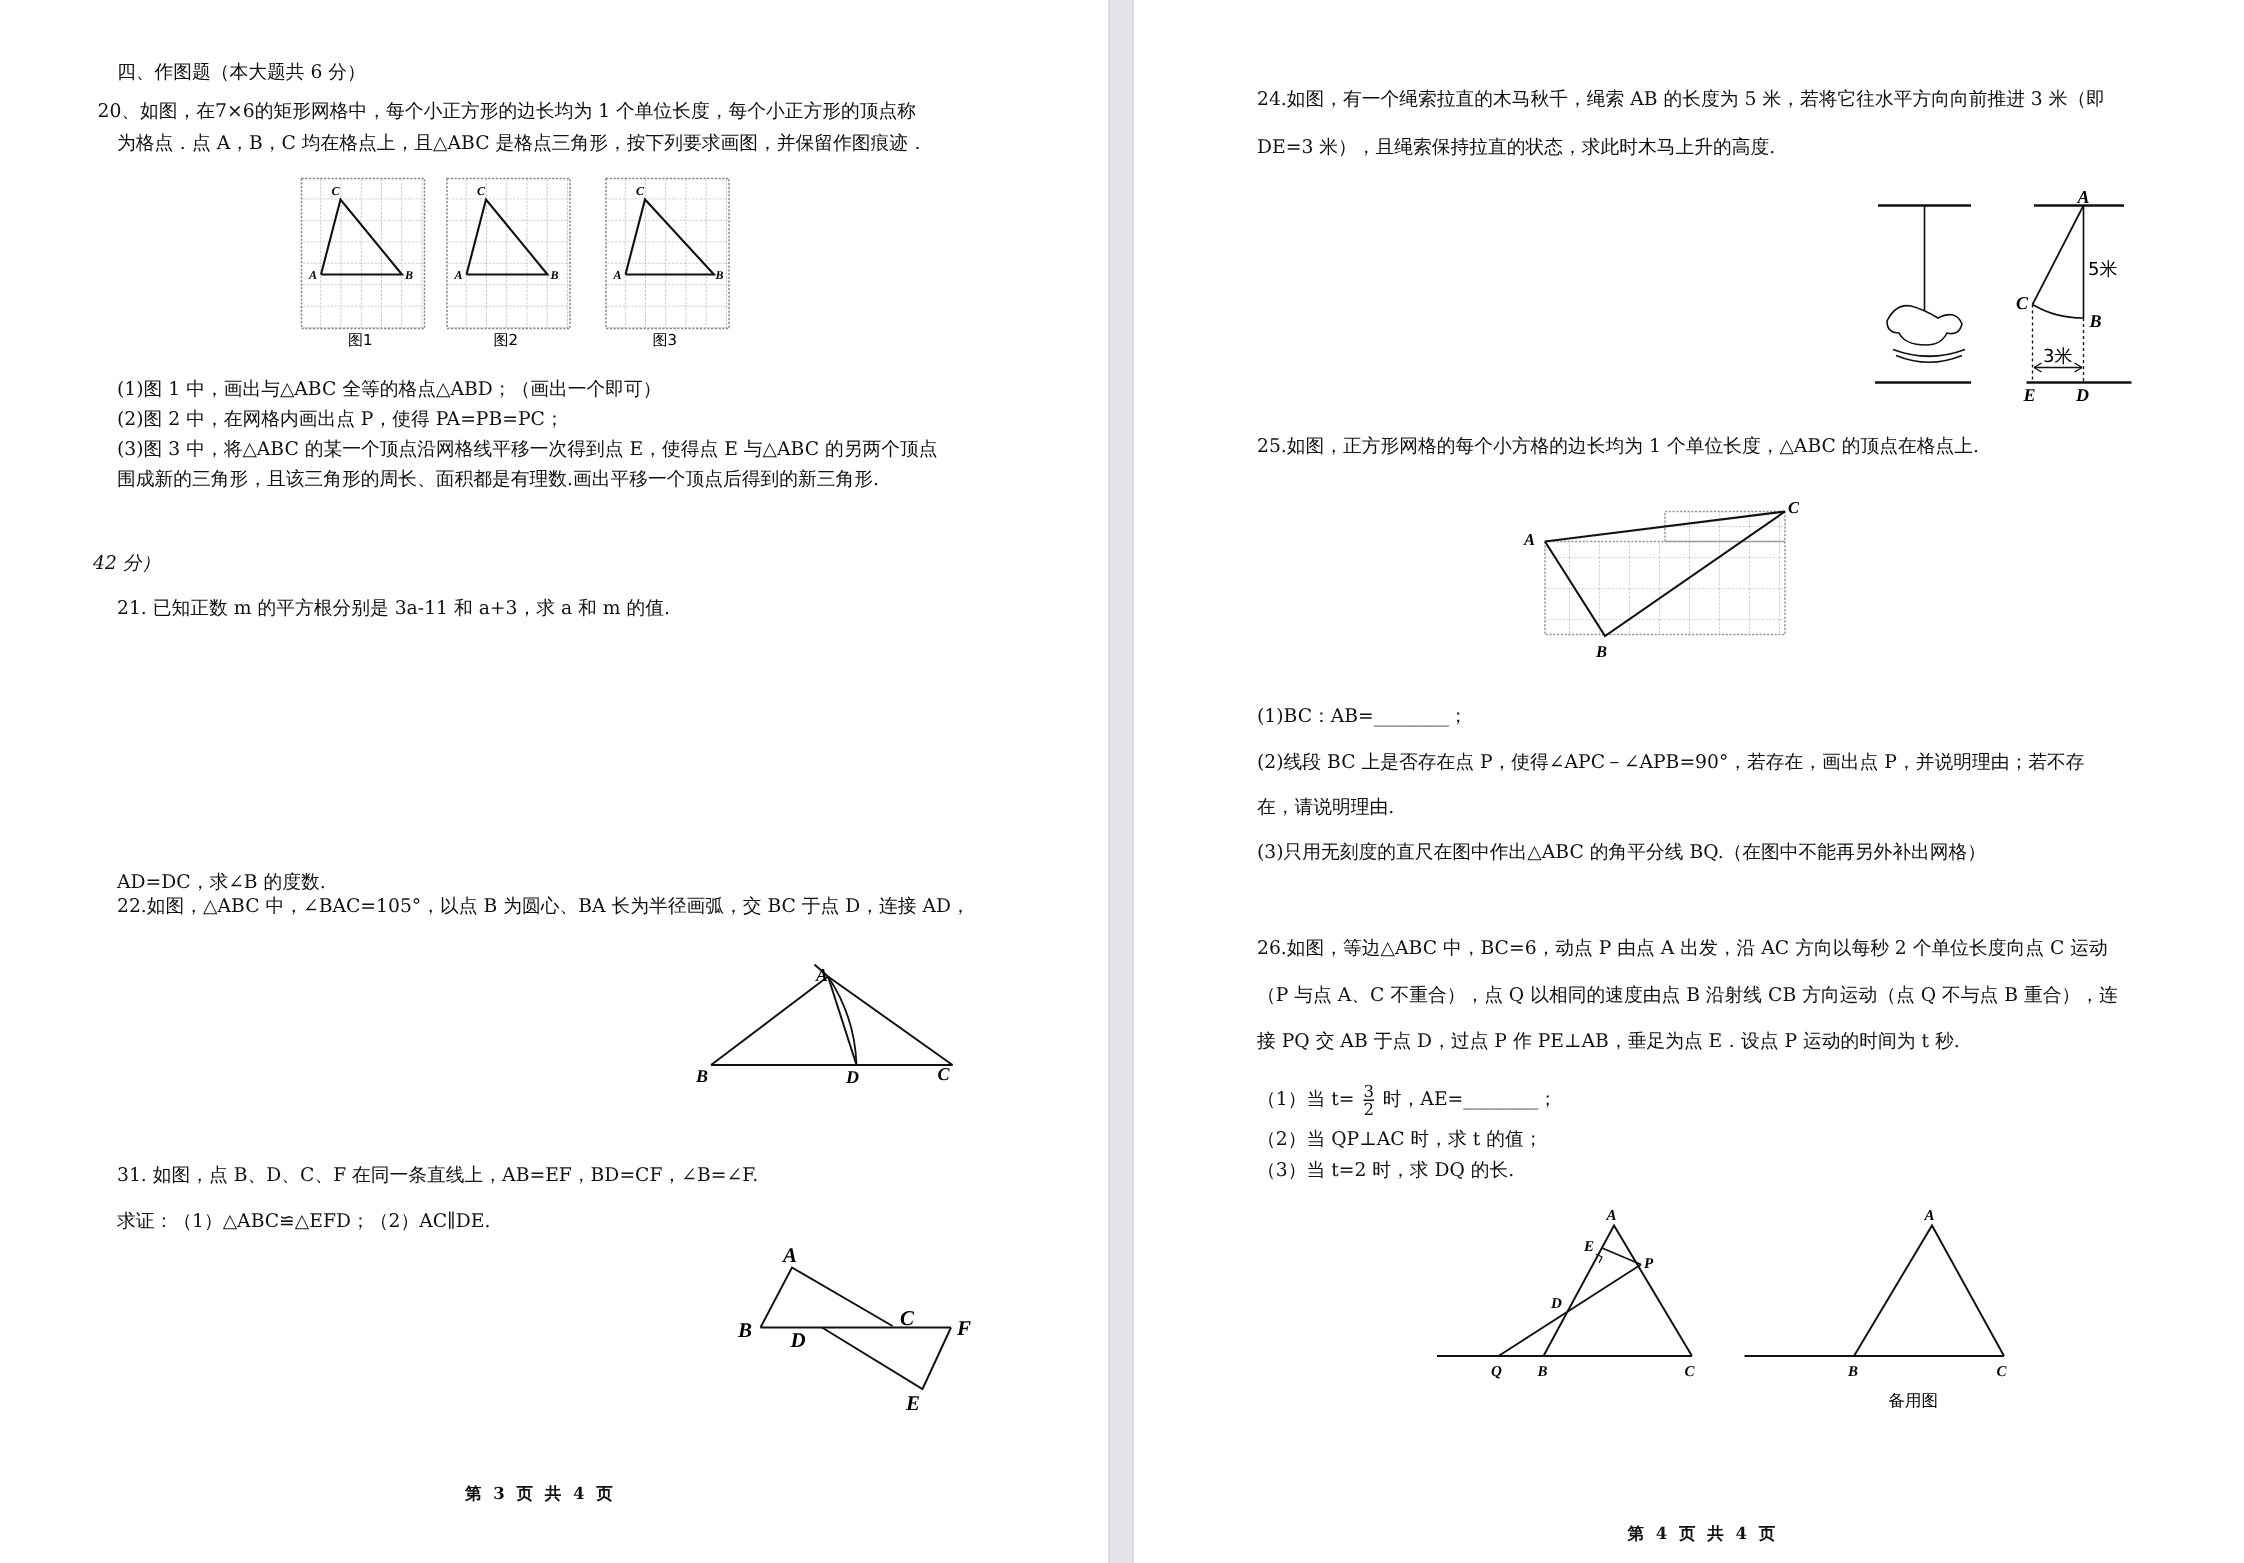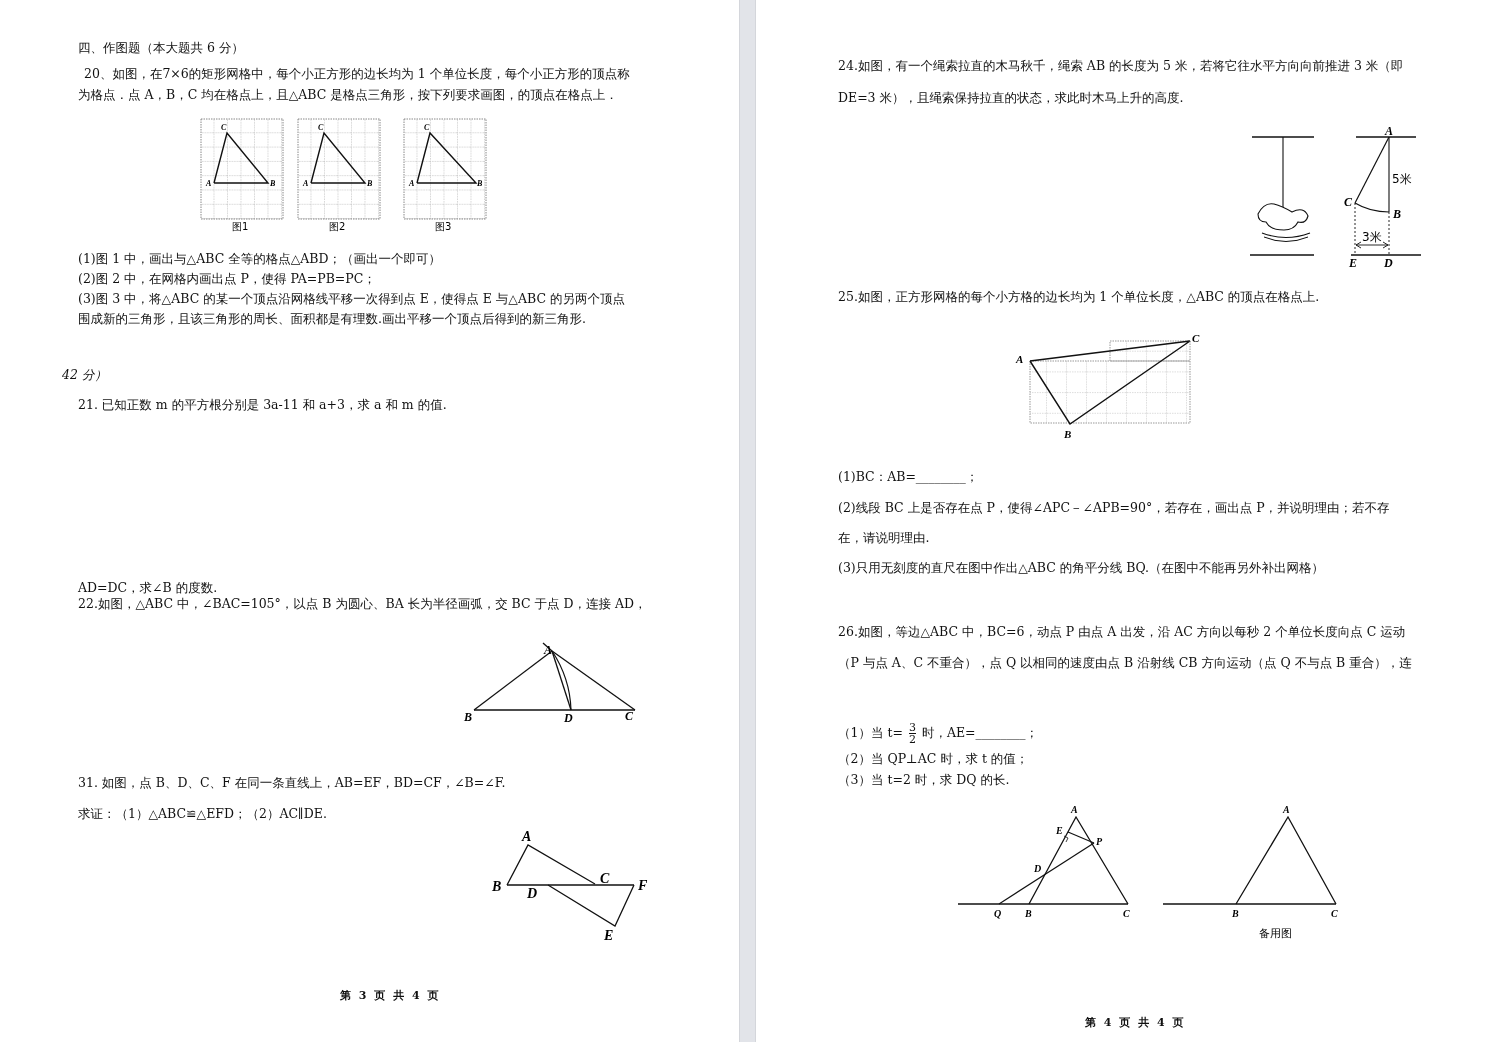--- a/index.html
+++ b/index.html
@@ -14,22 +14,22 @@
   .foot { position:absolute; font-size:11px; font-weight:bold; letter-spacing:2px; }
   svg { position:absolute; overflow:visible; }
   svg text { font-family:"Liberation Serif", serif; font-style:italic; font-weight:bold; }
   .cap { font-family:"DejaVu Sans", sans-serif; font-style:normal; font-weight:normal; }
 </style>
 </head>
 <body>
 
 <div class="page" id="page3">
   <div class="t" style="left:78px;top:40px;">四、作图题（本大题共 6 分）</div>
-  <div class="t" style="left:84px;top:66px;">20、如图，在7×6的矩形网格中，每个小正方形的边长均为 1 个单位长度，每个小正方形的顶点称</div>
-  <div class="t" style="left:78px;top:87px;">为格点．点 A，B，C 均在格点上，且△ABC 是格点三角形，按下列要求画图，的顶点在格点上．</div>
+  <div class="t" style="left:65px;top:66px;">20、如图，在7×6的矩形网格中，每个小正方形的边长均为 1 个单位长度，每个小正方形的顶点称</div>
+  <div class="t" style="left:78px;top:87px;">为格点．点 A，B，C 均在格点上，且△ABC 是格点三角形，按下列要求画图，并保留作图痕迹．</div>
 
   <svg style="left:200px;top:118px;" width="86" height="116">
     <defs>
       <pattern id="g" width="13.5" height="14.3" patternUnits="userSpaceOnUse">
         <path d="M13.5 0 L0 0 0 14.3" fill="none" stroke="#999" stroke-width="0.8" stroke-dasharray="1.5,1"></path>
       </pattern>
     </defs>
     <rect x="1" y="1" width="82" height="100" fill="url(#g)" stroke="#888" stroke-dasharray="1.5,1"></rect>
     <polyline points="14,65 27,15 68,65 14,65" fill="none" stroke="#111" stroke-width="1.4"></polyline>
     <text x="6" y="68" font-size="8">A</text>
@@ -86,21 +86,21 @@
     <line x1="19" y1="57" x2="146" y2="57" stroke="#111" stroke-width="1.3"></line>
     <polyline points="60,57 127,98 146,57" fill="none" stroke="#111" stroke-width="1.3"></polyline>
     <text x="34" y="13" font-size="14">A</text>
     <text x="4" y="63" font-size="14">B</text>
     <text x="112" y="55" font-size="14">C</text>
     <text x="39" y="70" font-size="14">D</text>
     <text x="116" y="112" font-size="14">E</text>
     <text x="150" y="62" font-size="14">F</text>
   </svg>
 
-  <div class="foot" style="left:340px;top:988px;text-align:right;">第 3 页 共 4 页</div>
+  <div class="foot" style="left:310px;top:988px;text-align:right;">第 3 页 共 4 页</div>
 </div>
 
 <div class="gutter"></div>
 
 <div class="page" id="page4">
   <div class="t" style="left:82px;top:58px;">24.如图，有一个绳索拉直的木马秋千，绳索 AB 的长度为 5 米，若将它往水平方向向前推进 3 米（即</div>
   <div class="t" style="left:82px;top:90px;">DE=3 米），且绳索保持拉直的状态，求此时木马上升的高度.</div>
 
   <svg style="left:492px;top:126px;" width="180" height="145">
 
@@ -145,20 +145,21 @@
     <text x="186" y="12" font-size="11">C</text>
   </svg>
 
   <div class="t" style="left:82px;top:469px;">(1)BC：AB=________；</div>
   <div class="t" style="left:82px;top:500px;">(2)线段 BC 上是否存在点 P，使得∠APC－∠APB=90°，若存在，画出点 P，并说明理由；若不存</div>
   <div class="t" style="left:82px;top:530px;">在，请说明理由.</div>
   <div class="t" style="left:82px;top:560px;">(3)只用无刻度的直尺在图中作出△ABC 的角平分线 BQ.（在图中不能再另外补出网格）</div>
 
   <div class="t" style="left:82px;top:624px;">26.如图，等边△ABC 中，BC=6，动点 P 由点 A 出发，沿 AC 方向以每秒 2 个单位长度向点 C 运动</div>
   <div class="t" style="left:82px;top:655px;">（P 与点 A、C 不重合），点 Q 以相同的速度由点 B 沿射线 CB 方向运动（点 Q 不与点 B 重合），连</div>
+  <div class="t" style="left:82px;top:686px;">接 PQ 交 AB 于点 D，过点 P 作 PE⊥AB，垂足为点 E．设点 P 运动的时间为 t 秒.</div>
 
   <div class="t" style="left:82px;top:722px;">
     <span>（1）当 t=</span>
     <span style="display:inline-block;vertical-align:middle;text-align:center;font-size:11px;line-height:11px;margin:0 2px;">
       <span style="display:block;border-bottom:1px solid #111;">3</span>
       <span style="display:block;">2</span>
     </span>
     <span>时，AE=________；</span>
   </div>
   <div class="t" style="left:82px;top:751px;">（2）当 QP⊥AC 时，求 t 的值；</div>

